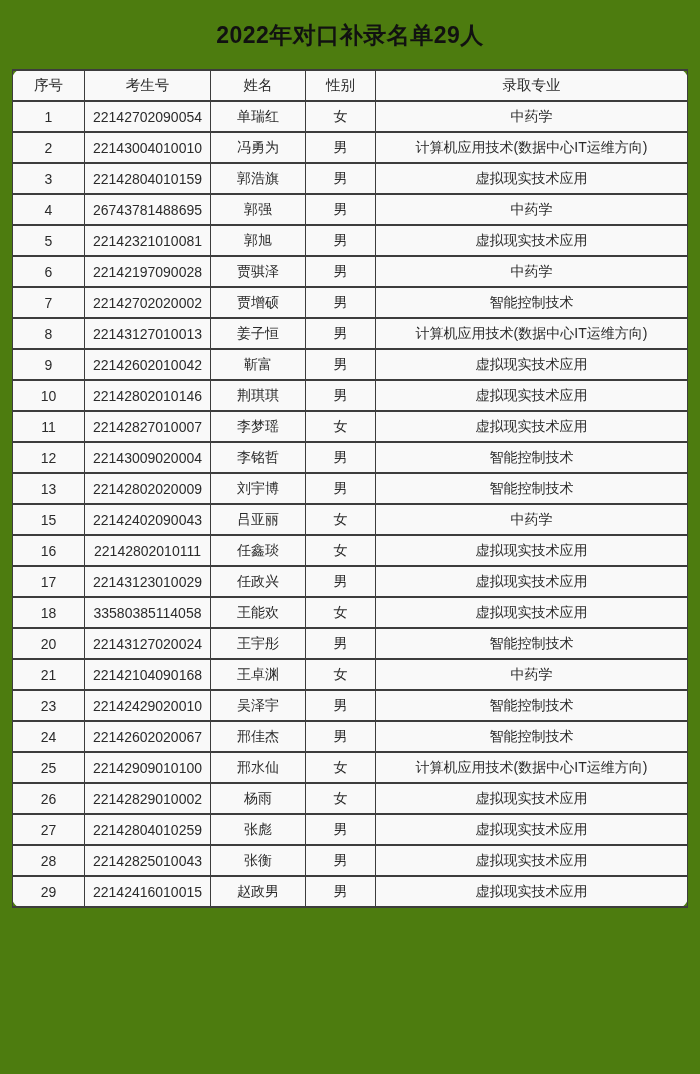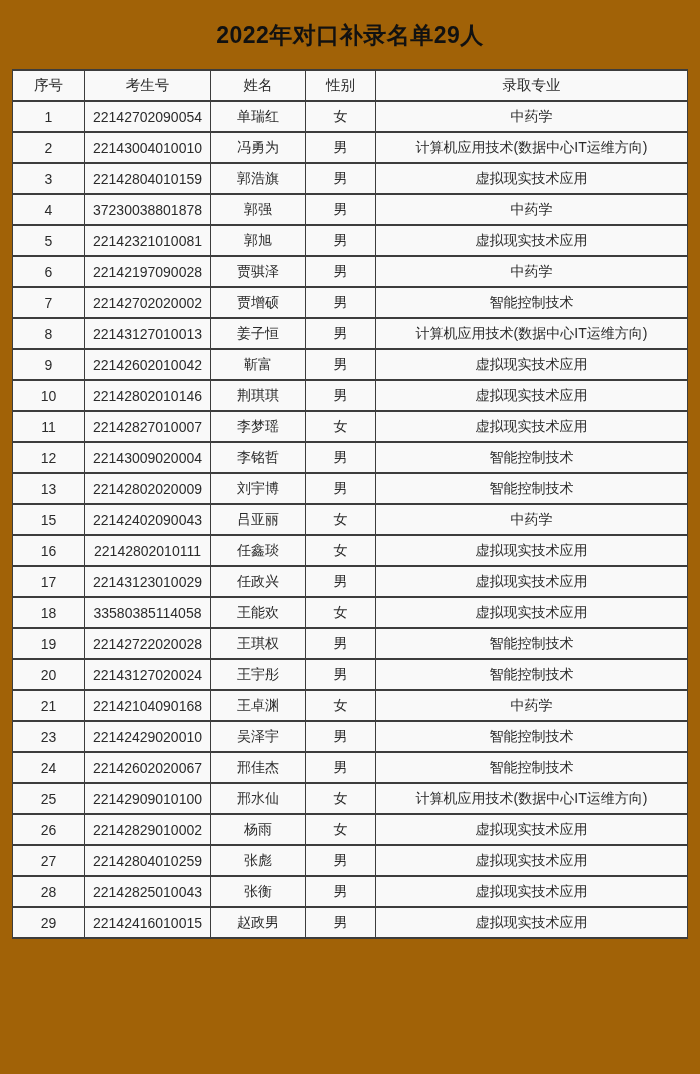--- a/index.html
+++ b/index.html
@@ -5,38 +5,39 @@
   * { margin: 0; padding: 0; box-sizing: border-box; }
   html, body {
     width: 700px;
     background: #f1f1f1;
     font-family: "Liberation Sans", "DejaVu Sans", sans-serif;
     color: #2b2b2b;
   }
   .page {
     width: 700px;
     height: 1074px;
-    background: #a16207;
+    background: #4d7c0f;
     overflow: hidden;
   }
   .page-title {
     text-align: center;
     font-size: 23px;
     font-weight: bold;
     letter-spacing: 0.5px;
     color: #111;
     margin-top: 20px;
     margin-bottom: 18px;
   }
   table.roster {
     width: 676px;
     margin: 0 auto;
     border-collapse: collapse;
     table-layout: fixed;
     background: #f9f9f9;
+    border-radius: 11px;
   }
   col.c-index      { width: 72px;  }
   col.c-candidate  { width: 126px; }
   col.c-name       { width: 95px;  }
   col.c-gender     { width: 70px;  }
   col.c-major      { width: auto;  }
   th, td {
     border-left: 1px solid #3d3d3d;
     border-right: 1px solid #3d3d3d;
     border-top: 2px solid #3d3d3d;
@@ -92,21 +93,21 @@
         </tr>
         <tr>
           <td>3</td>
           <td>22142804010159</td>
           <td>郭浩旗</td>
           <td>男</td>
           <td>虚拟现实技术应用</td>
         </tr>
         <tr>
           <td>4</td>
-          <td>37230038801878</td>
+          <td>26743781488695</td>
           <td>郭强</td>
           <td>男</td>
           <td>中药学</td>
         </tr>
         <tr>
           <td>5</td>
           <td>22142321010081</td>
           <td>郭旭</td>
           <td>男</td>
           <td>虚拟现实技术应用</td>
@@ -187,27 +188,20 @@
           <td>任政兴</td>
           <td>男</td>
           <td>虚拟现实技术应用</td>
         </tr>
         <tr>
           <td>18</td>
           <td>33580385114058</td>
           <td>王能欢</td>
           <td>女</td>
           <td>虚拟现实技术应用</td>
-        </tr>
-        <tr>
-          <td>19</td>
-          <td>22142722020028</td>
-          <td>王琪权</td>
-          <td>男</td>
-          <td>智能控制技术</td>
         </tr>
         <tr>
           <td>20</td>
           <td>22143127020024</td>
           <td>王宇彤</td>
           <td>男</td>
           <td>智能控制技术</td>
         </tr>
         <tr>
           <td>21</td>

